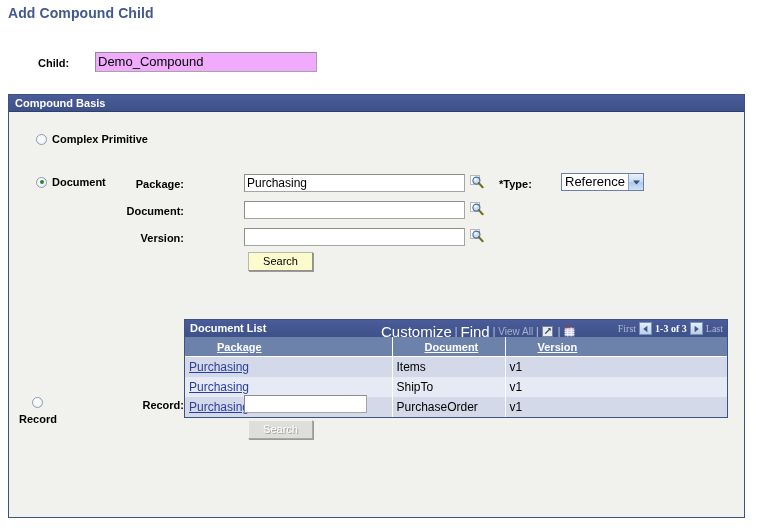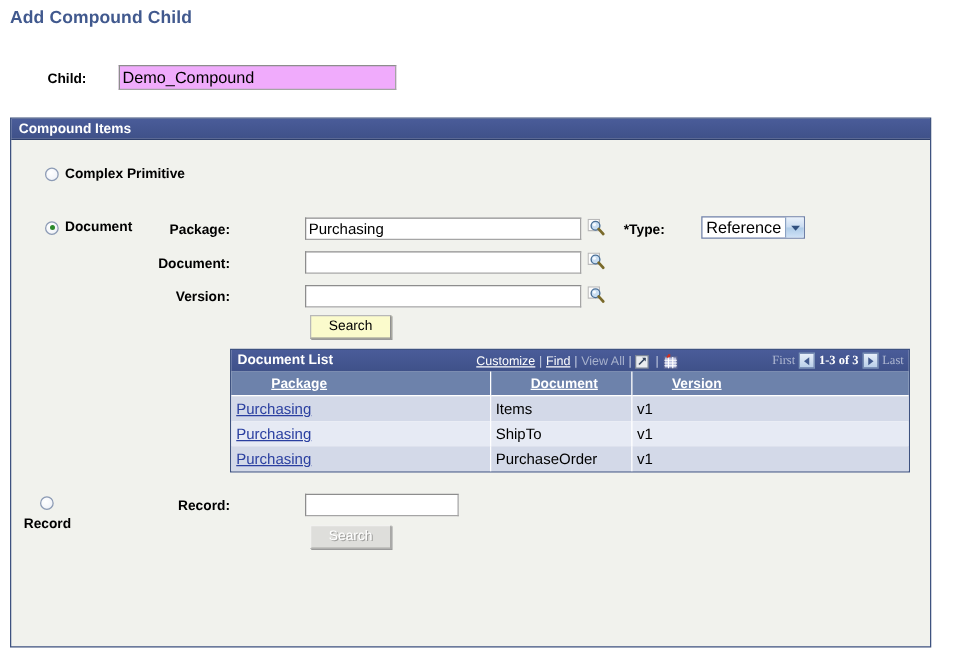--- a/index.html
+++ b/index.html
@@ -232,20 +232,21 @@
     line-height: 17px;
     cursor: default;
   }
 
   
   .grid {
     position: absolute;
     border: 1px solid #3e5280;
     box-sizing: border-box;
     background: #ffffff;
+    margin-top: 40px;
   }
   .grid-header {
     height: 17px;
     background: linear-gradient(to bottom, #4a5c99 0%, #3f5189 100%);
     position: relative;
     box-sizing: border-box;
   }
   .grid-title {
     position: absolute;
     left: 5px;
@@ -260,22 +261,21 @@
     top: 3px;
     display: flex;
     align-items: center;
     font-size: 10px;
     color: #ffffff;
     gap: 0;
     white-space: nowrap;
   }
   .grid-tools a {
     color: #ffffff;
-    text-decoration: underline;
-    font-size: 10px;
+    font-size: 15px;
     cursor: pointer;
   }
   .grid-tools .sep {
     color: #c3cbe0;
     padding: 0 3px;
   }
   .grid-tools .disabled-link {
     color: #a8b2cd;
     font-size: 10px;
   }
@@ -358,21 +358,21 @@
 
 <div class="page-title">Add Compound Child</div>
 
 <div class="name-row">
   <div class="name-label">Child:</div>
   <input class="name-input" type="text" value="Demo_Compound" style="">
 </div>
 
 <div class="groupbox">
   <div class="groupbox-header">
-    <div class="groupbox-header-title">Compound Items</div>
+    <div class="groupbox-header-title">Compound Basis</div>
   </div>
 
   <div class="groupbox-body">
 
     <div class="radio-item" style="left:24px; top:18px;">
       <span class="radio-mark"></span>
       <span class="radio-label">Complex Primitive</span>
     </div>
 
     <div class="radio-item" style="left:24px; top:61px;">

